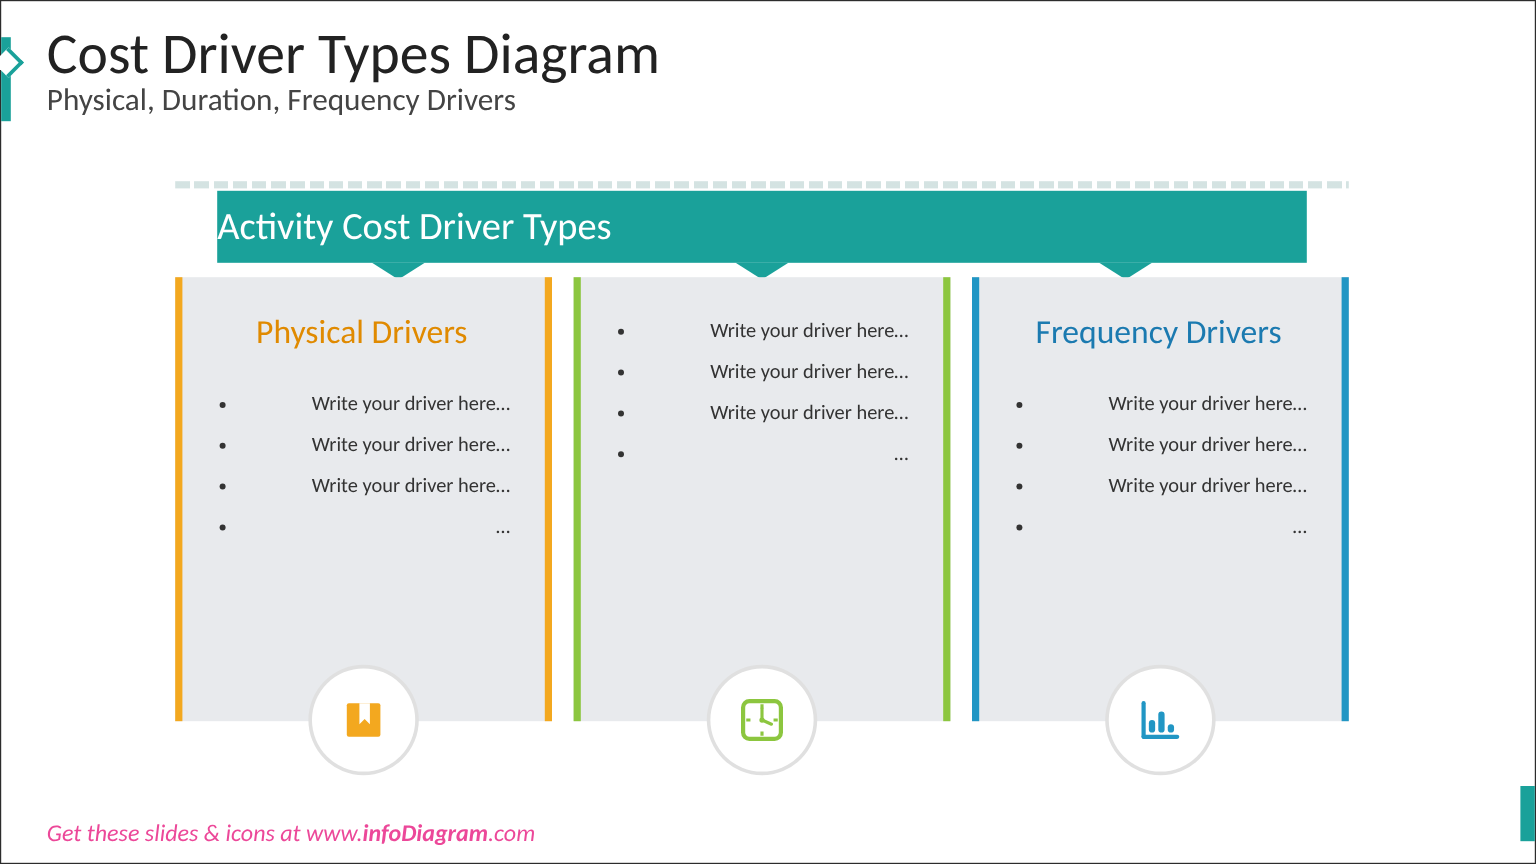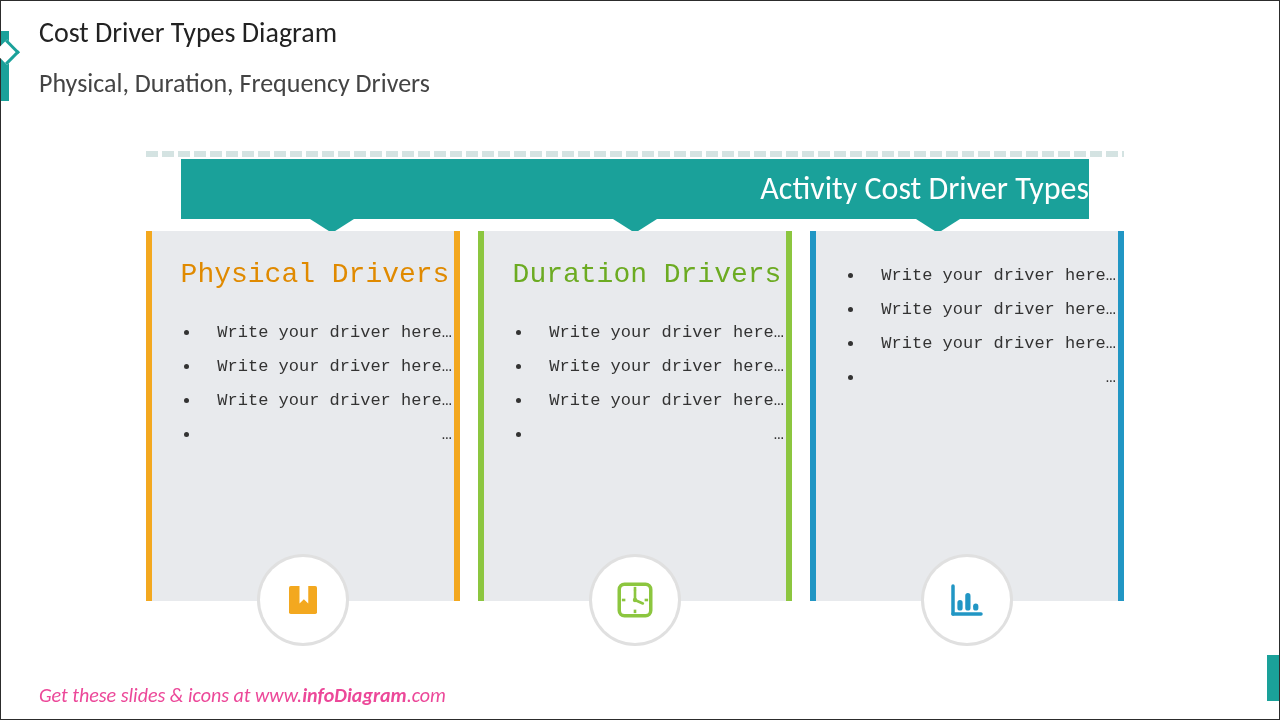--- a/index.html
+++ b/index.html
@@ -6,40 +6,40 @@
   html, body { width: 1280px; height: 720px; font-family: "Segoe UI", Calibri, Arial, sans-serif; background: #fff; overflow: hidden; }
   .slide { position: relative; width: 1280px; height: 720px; background: #fff; border: 1px solid #2c2c2c; }
   
   .edge-accent { position: absolute; left: 0; top: 30px; width: 8px; height: 70px; background: #1aa19a; }
   .edge-chevron {
     position: absolute; left: 0; top: 45px; width: 18px; height: 18px;
     background: #fff; transform: rotate(45deg) translateX(-4px);
     border-right: 3px solid #1aa19a; border-top: 3px solid #1aa19a;
   }
   
-  .title { position: absolute; left: 38px; top: 14px; font-size: 28px; font-weight: 400; color: #222; }
+  .title { position: absolute; left: 38px; top: 14px; font-size: 48px; font-weight: 400; color: #222; }
   .subtitle { position: absolute; left: 38px; top: 66px; font-size: 26px; font-weight: 400; color: #444; }
   
   .banner-wrap { position: absolute; left: 180px; right: 190px; top: 158px; height: 60px; }
   .banner {
     width: 100%; height: 60px; background: #1aa19a; color: #fff;
-    font-size: 32px; text-align: right; line-height: 60px; font-weight: 400;
+    font-size: 32px; text-align: left; line-height: 60px; font-weight: 400;
     position: relative;
   }
   .banner-arrow {
     position: absolute; bottom: -14px; width: 0; height: 0;
     border-left: 22px solid transparent; border-right: 22px solid transparent;
     border-top: 14px solid #1aa19a;
   }
   .ba1 { left: calc(16.666% - 22px + 0px); }
   .ba2 { left: calc(50% - 22px); }
   .ba3 { left: calc(83.333% - 22px); }
   
   .columns { position: absolute; left: 145px; right: 155px; top: 230px; height: 370px; display: flex; gap: 18px; }
-  .col { flex: 1 1 0; background: #e8eaed; position: relative; padding: 28px 8px 80px 32px; font-family: Liberation Mono, monospace; }
+  .col { flex: 1 1 0; background: #e8eaed; position: relative; padding: 28px 35px 80px 32px; }
   .col .bar-l, .col .bar-r { position: absolute; top: 0; bottom: 0; width: 6px; }
   .col .bar-l { left: 0; }
   .col .bar-r { right: 0; }
   .c-orange .bar-l, .c-orange .bar-r { background: #f3a81f; }
   .c-green  .bar-l, .c-green  .bar-r { background: #8cc63f; }
   .c-blue   .bar-l, .c-blue   .bar-r { background: #2196c4; }
   .col-title { font-size: 28px; font-weight: 400; text-align: center; margin-bottom: 26px; }
   .c-orange .col-title { color: #e08a00; }
   .c-green  .col-title { color: #6cab22; }
   .c-blue   .col-title { color: #1b7ab0; }
@@ -97,21 +97,20 @@
               <rect x="8" y="8" width="32" height="32" rx="2" fill="#f3a81f"></rect>
               <path d="M20 8 h10 v20 l-5 -5 -5 5 z" fill="#fff"></path>
             </svg>
         </span>
       </div>
     </div>
 
     <div class="col c-green">
       <div class="bar-l"></div>
       <div class="bar-r"></div>
-      <div class="col-title">Duration Drivers</div>
       <ul>
         <li>Write your driver here…</li>
         <li>Write your driver here…</li>
         <li>Write your driver here…</li>
         <li>…</li>
       </ul>
       <div class="icon-circle">
         <span>
           <svg viewBox="0 0 48 48">
               <rect x="6" y="6" width="36" height="36" rx="6" fill="none" stroke="#8cc63f" stroke-width="4"></rect>
@@ -123,20 +122,21 @@
               <line x1="9" y1="24" x2="13" y2="24" stroke="#8cc63f" stroke-width="3"></line>
               <line x1="35" y1="24" x2="39" y2="24" stroke="#8cc63f" stroke-width="3"></line>
             </svg>
         </span>
       </div>
     </div>
 
     <div class="col c-blue">
       <div class="bar-l"></div>
       <div class="bar-r"></div>
+      <div class="col-title">Frequency Drivers</div>
       <ul>
         <li>Write your driver here…</li>
         <li>Write your driver here…</li>
         <li>Write your driver here…</li>
         <li>…</li>
       </ul>
       <div class="icon-circle">
         <span>
           <svg viewBox="0 0 48 48">
             <line x1="8" y1="8" x2="8" y2="40" stroke="#2196c4" stroke-width="4" stroke-linecap="round"></line>

